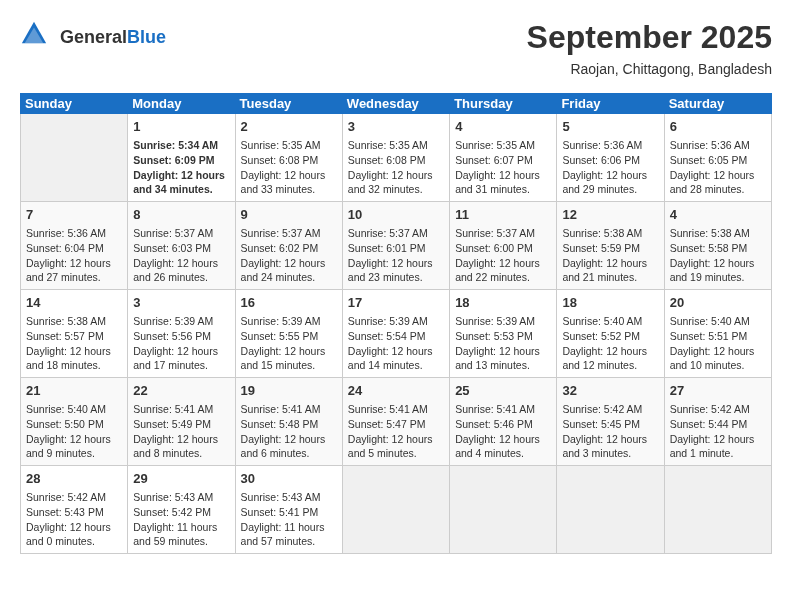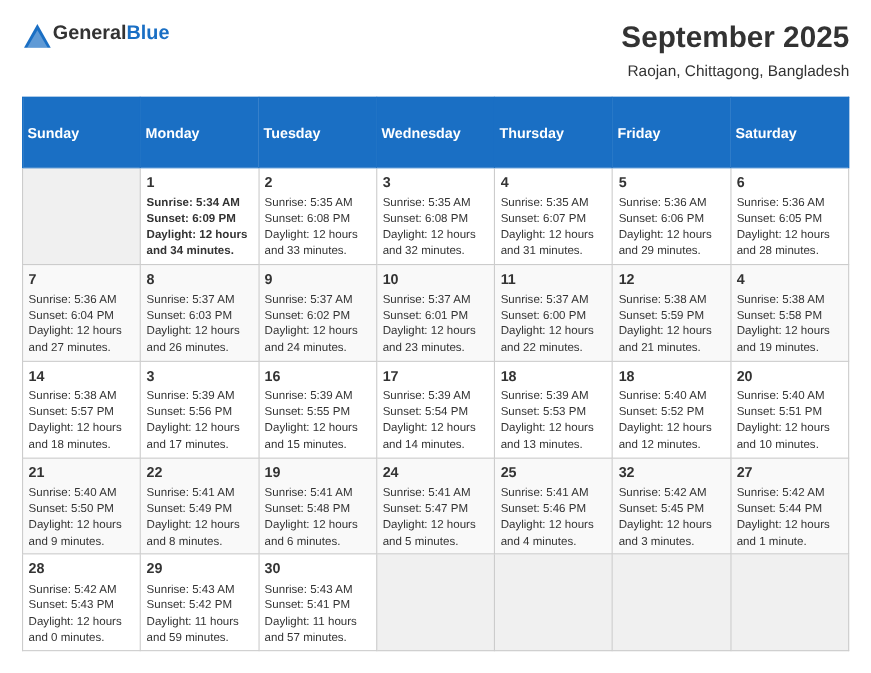--- a/index.html
+++ b/index.html
@@ -11,22 +11,22 @@
       padding: 20px;
     }
     .header-area {
       display: flex;
       justify-content: space-between;
       align-items: flex-start;
       margin-bottom: 16px;
     }
     .logo {
       display: flex;
-      align-items: flex-start;
-      gap: 0;
+      align-items: flex-end;
+      gap: 12px;
     }
     .logo-text-general {
       font-size: 18px;
       font-weight: bold;
       color: #333;
       line-height: 1.1;
     }
     .logo-text-blue {
       font-size: 18px;
       font-weight: bold;
@@ -34,39 +34,39 @@
       line-height: 1.1;
     }
     .logo-icon {
       width: 28px;
       height: 28px;
     }
     .title-area {
       text-align: right;
     }
     .month-title {
-      font-size: 27px;
+      font-size: 32px;
       font-weight: bold;
       color: #333;
       line-height: 1.1;
     }
     .subtitle {
       font-size: 14px;
       color: #333;
       margin-top: 6px;
     }
     table {
       width: 100%;
       border-collapse: collapse;
       font-size: 11px;
     }
     thead tr th {
       background: #1a6fc4;
       color: #fff;
-      padding: 24px 4px;
+      padding: 2px 4px;
       text-align: left;
       font-size: 13px;
       font-weight: bold;
       border: 1px solid #1a6fc4;
     }
     tbody tr td {
       vertical-align: top;
       padding: 4px 5px;
       border: 1px solid #ccc;
       min-height: 80px;

